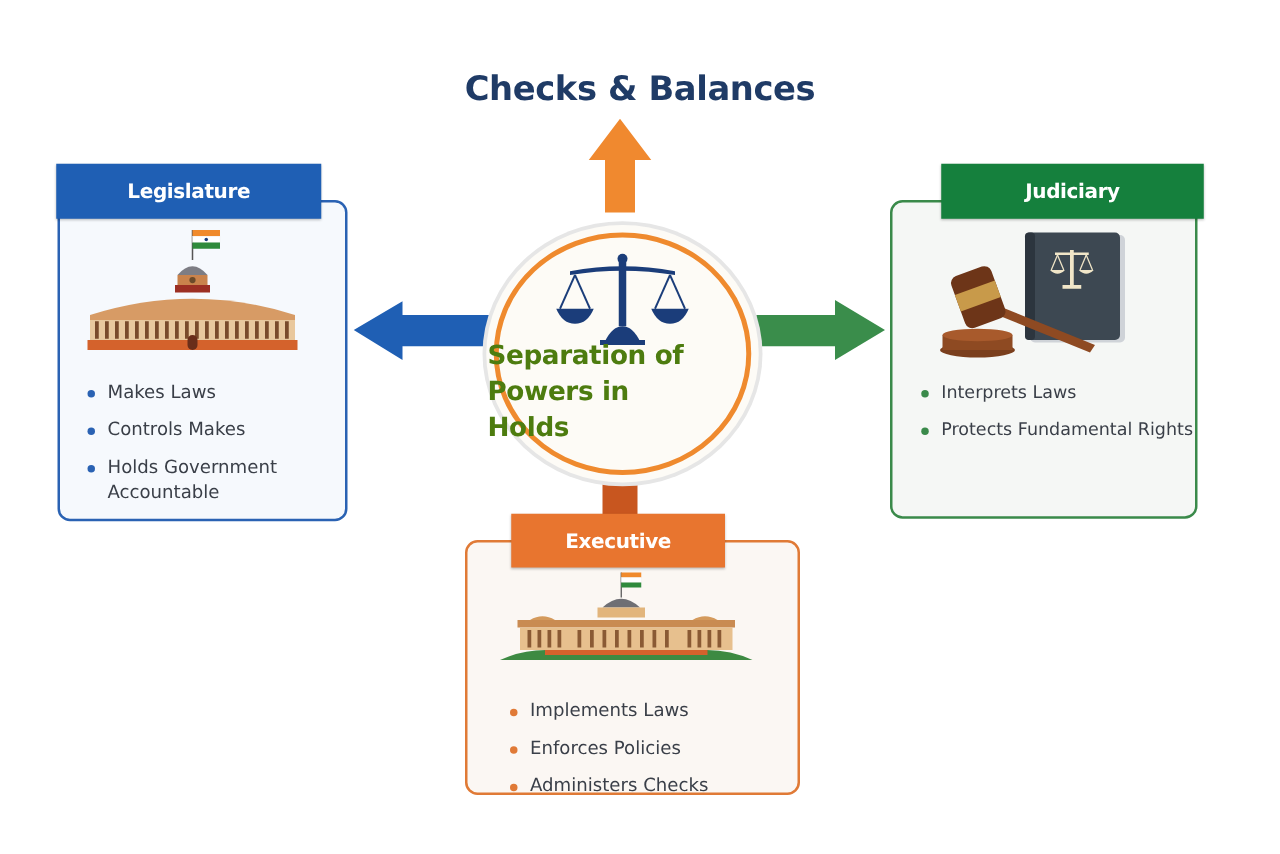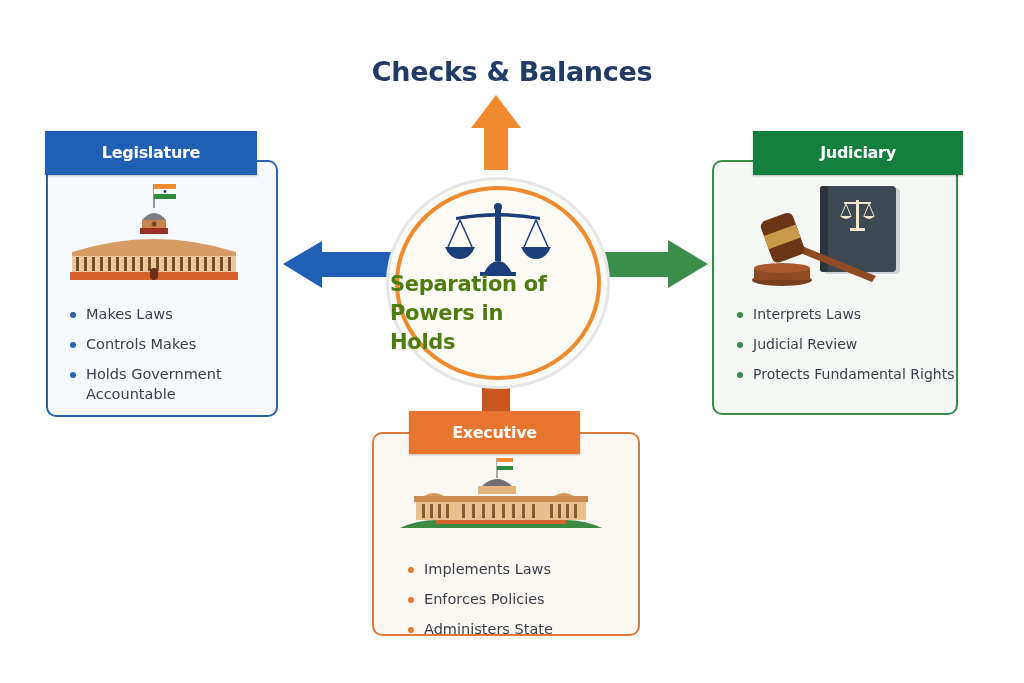--- a/index.html
+++ b/index.html
@@ -203,20 +203,19 @@
   <rect x="40" y="64" width="130" height="4" fill="#d4622c"></rect>
 </svg>
 
 <ul class="bullets leg">
   <li>Makes Laws</li>
   <li>Controls Makes</li>
   <li>Holds Government Accountable</li>
 </ul>
 <ul class="bullets jud">
   <li>Interprets Laws</li>
-  <li>Judicial Review</li>
   <li>Protects Fundamental Rights</li>
 </ul>
 <ul class="bullets exe">
   <li>Implements Laws</li>
   <li>Enforces Policies</li>
-  <li>Administers State</li>
+  <li>Administers Checks</li>
 </ul>
 
 </body></html>

